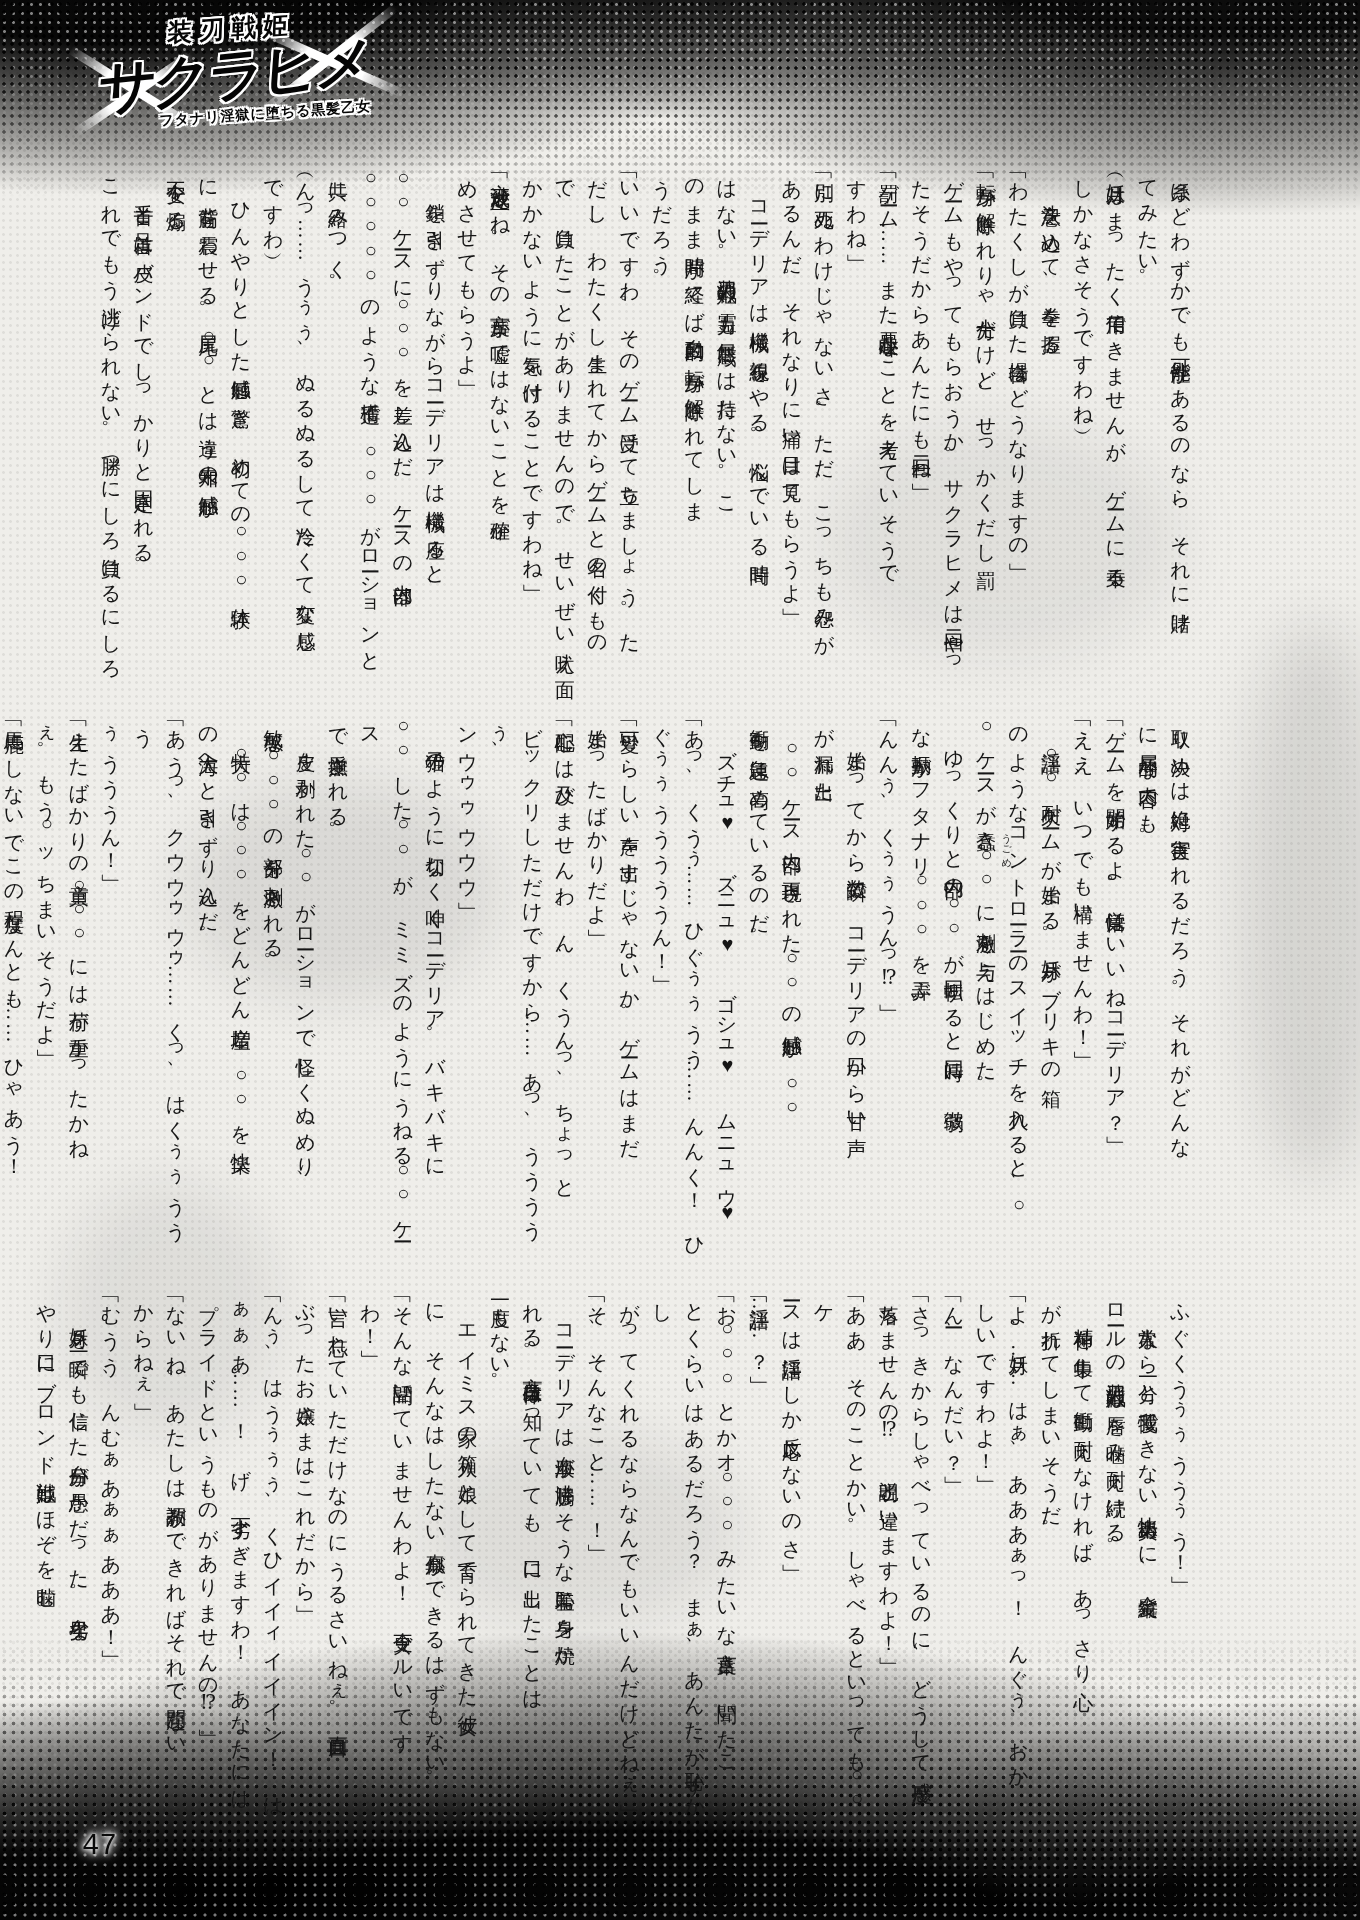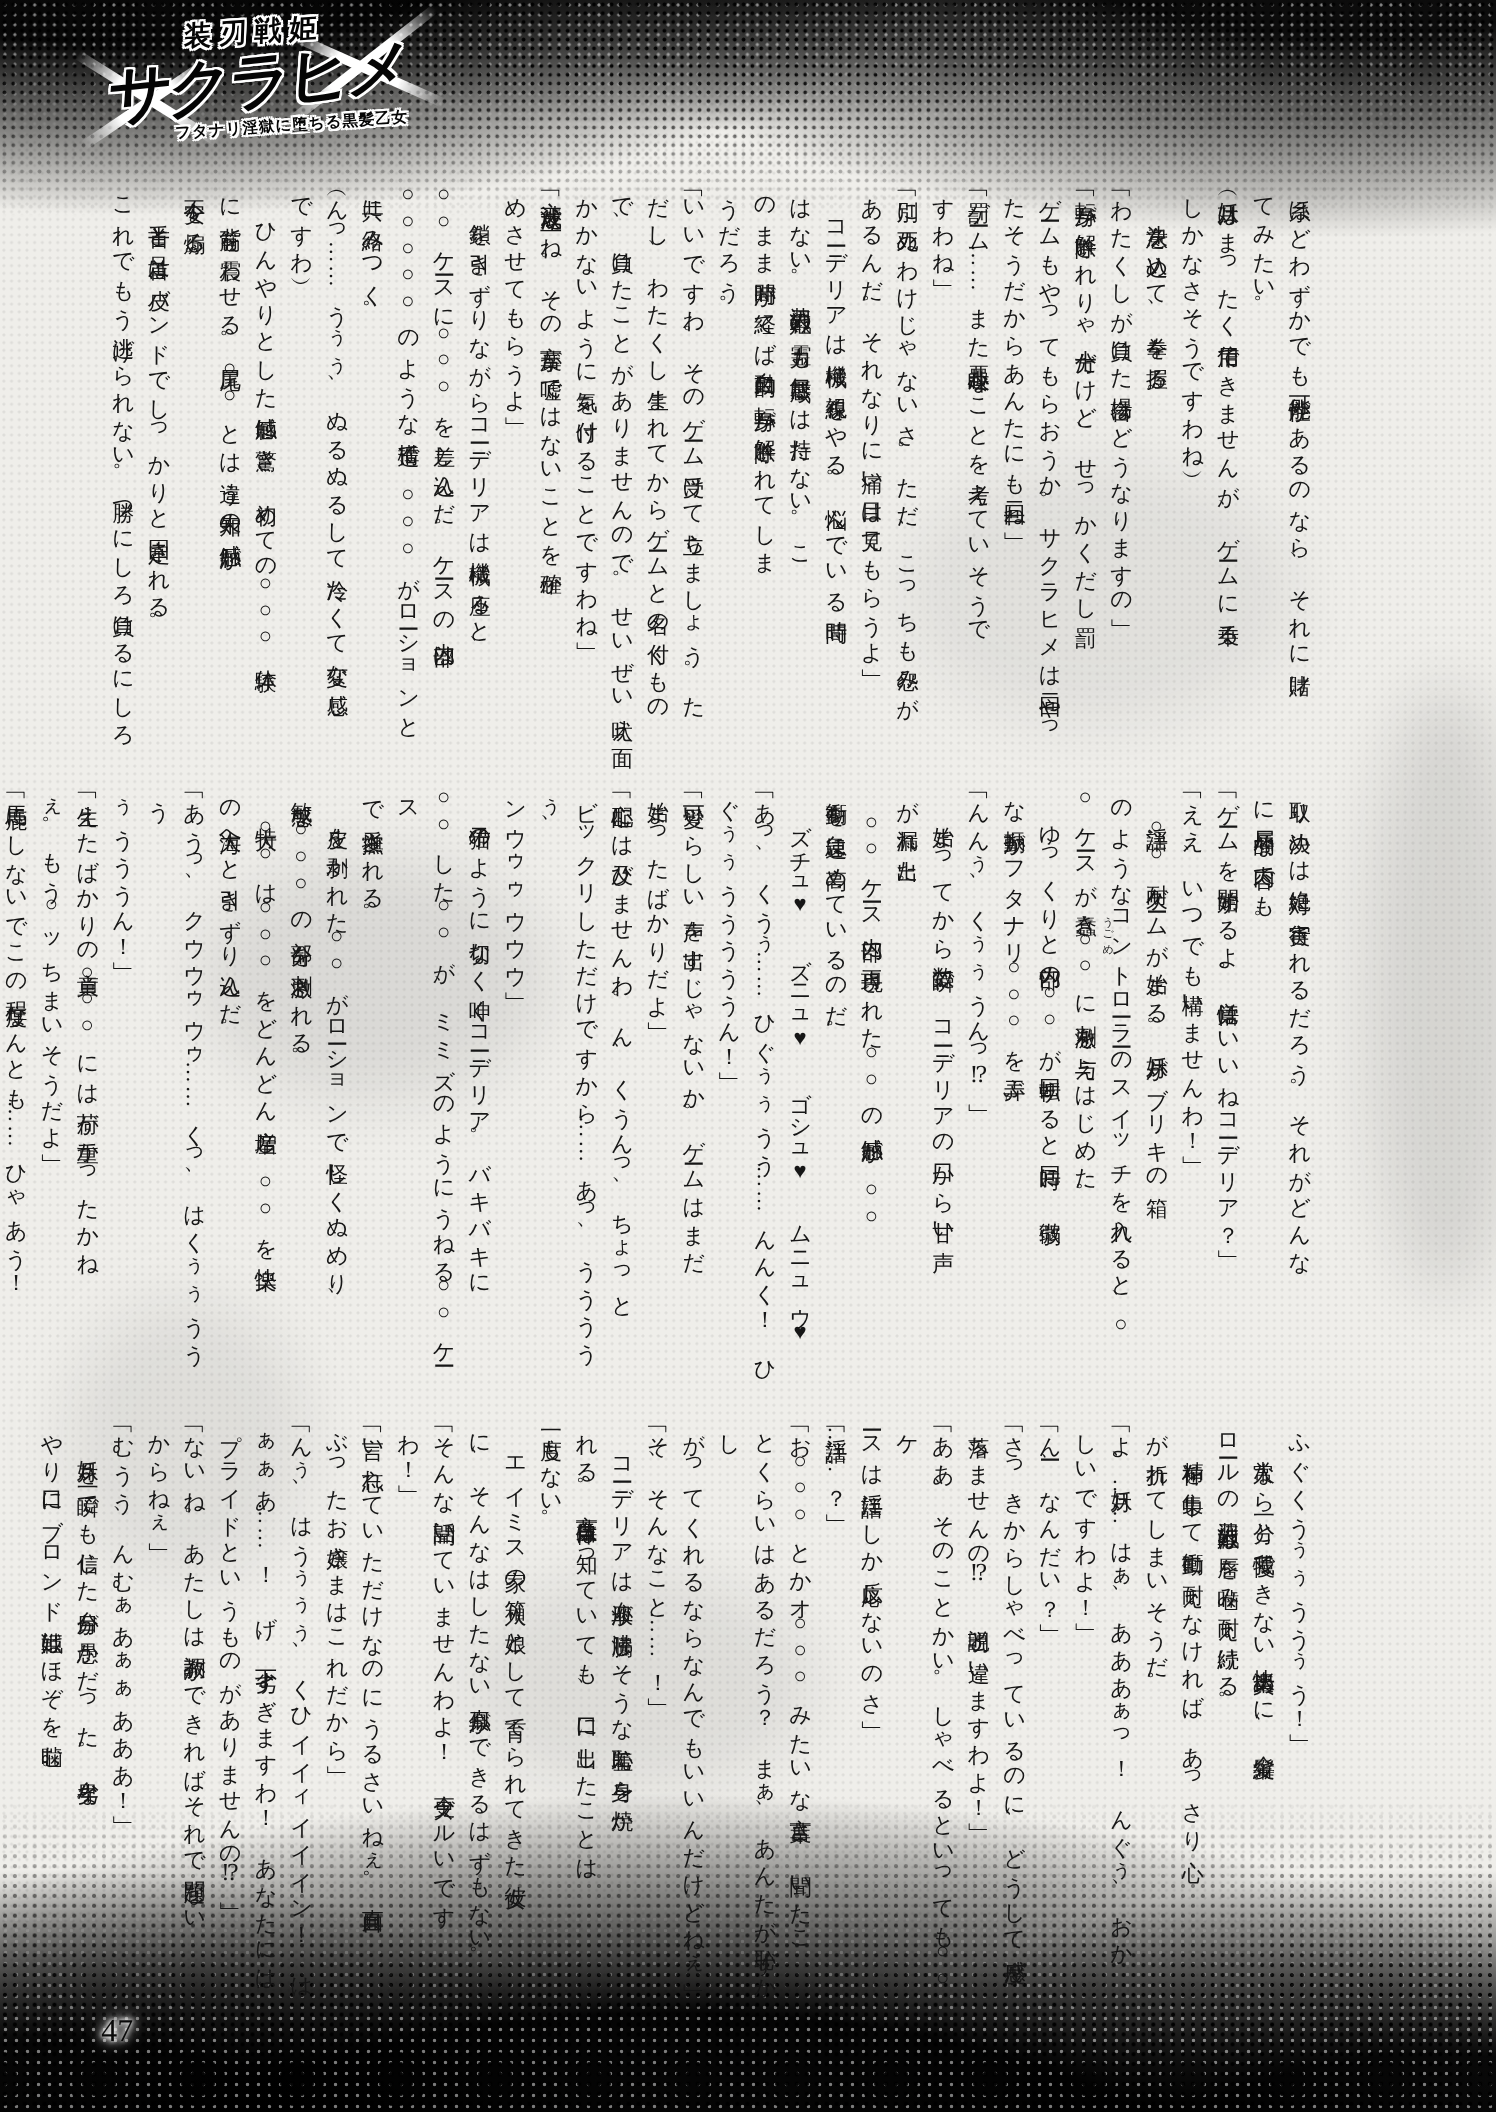--- a/index.html
+++ b/index.html
@@ -71,22 +71,22 @@
         writing-mode:vertical-rl;white-space:pre-line;
         font-size:20px;line-height:32.4px;letter-spacing:2.2px;
         color:#161616;z-index:2;}
   #band1{top:166px;}
   #band2{top:714px;}
   #band3{top:1290px;}
 
   .furigana{position:absolute;left:999px;top:826px;writing-mode:vertical-rl;
         font-size:10px;letter-spacing:1px;color:#222;z-index:2;}
 
-  .page-number{position:absolute;left:92px;top:1830px;z-index:4;
-        font-family:Liberation Serif, serif;
+  .page-number{position:absolute;left:82px;top:1830px;z-index:4;
+        font-family:Liberation Mono, monospace;
         font-size:29px;color:#0a0a0a;
         text-shadow:0 0 4px #fff,0 0 7px #fff,0 0 11px #fff,0 0 16px #fff;}
 </style>
 </head>
 <body>
 
 <div class="paper-dots"></div>
 <div class="smudge sm1"></div>
 <div class="smudge sm2"></div>
 <div class="smudge sm3"></div>

